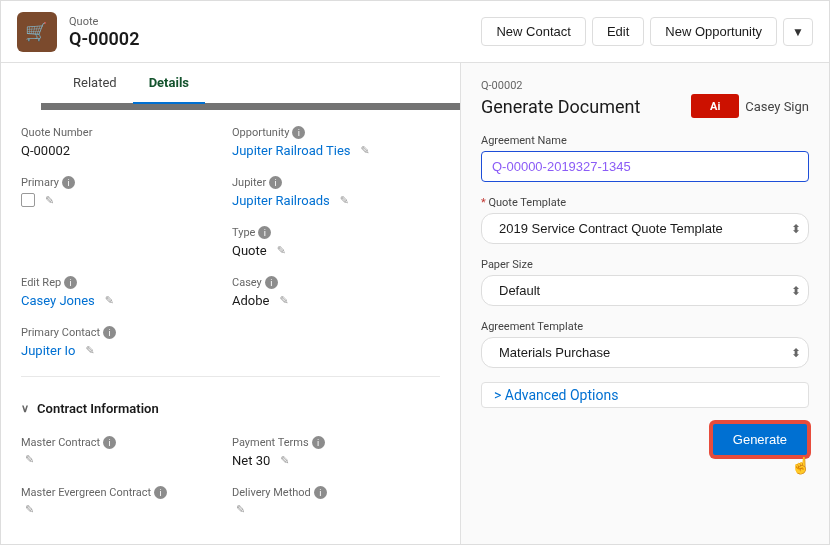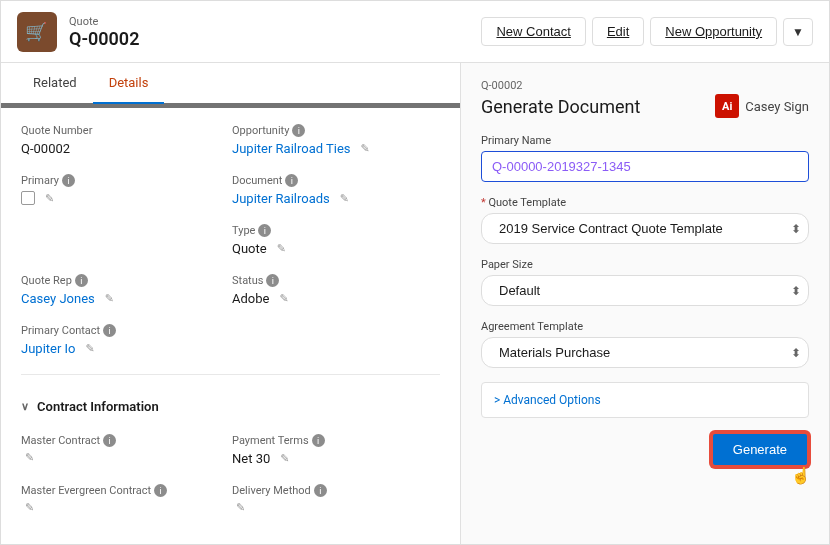--- a/index.html
+++ b/index.html
@@ -64,21 +64,20 @@
       gap: 6px;
     }
     .btn {
       padding: 6px 14px;
       border: 1px solid #ddd;
       background: #fff;
       border-radius: 4px;
       font-size: 13px;
       cursor: pointer;
       color: #1a1a1a;
-      text-decoration: underline;
     }
     .btn-dropdown {
       padding: 6px 8px;
       border: 1px solid #ddd;
       background: #fff;
       border-radius: 4px;
       font-size: 12px;
       cursor: pointer;
       color: #333;
     }
@@ -93,35 +92,36 @@
       flex: 0 0 460px;
       background: #fff;
       border-right: 1px solid #e0e0e0;
       overflow-y: auto;
       display: flex;
       flex-direction: column;
     }
     
     .tabs {
       display: flex;
-      border-bottom: 5px solid #737373;
+      border-bottom: 7px solid #737373;
       padding: 0 16px;
+      margin-left: 40px;
     }
     .tab {
       padding: 12px 16px;
       font-size: 13px;
       color: #444;
       cursor: pointer;
       border-bottom: 2px solid transparent;
       margin-bottom: -1px;
     }
     .tab.active {
-      color: #c2410c;
+      color: #14532d;
       border-bottom: 2px solid #0070d2;
-      font-weight: 400;
+      font-weight: 700;
     }
     
     .form-area {
       padding: 16px 20px;
       flex: 1;
     }
     .form-row {
       display: flex;
       gap: 3px;
       margin-bottom: 16px;
@@ -221,21 +221,21 @@
       color: #1a1a1a;
     }
     .adobe-badge {
       display: flex;
       align-items: center;
       gap: 6px;
       font-size: 13px;
       color: #444;
     }
     .adobe-icon {
-      width: 24px;
+      width: 48px;
       height: 24px;
       background: #CC1100;
       border-radius: 3px;
       display: flex;
       align-items: center;
       justify-content: center;
       color: white;
       font-size: 11px;
       font-weight: bold;
     }
@@ -279,25 +279,25 @@
       content: "⬍";
       position: absolute;
       right: 8px;
       top: 50%;
       transform: translateY(-50%);
       font-size: 12px;
       color: #666;
       pointer-events: none;
     }
     .advanced-options {
-      padding: 10px 12px;
+      padding: 4px 12px;
       border: 1px solid #e0e0e0;
       border-radius: 4px;
       background: #fff;
-      font-size: 12px;
+      font-size: 14px;
       color: #0070d2;
       cursor: pointer;
       margin-bottom: 14px;
       display: flex;
       align-items: center;
       gap: 6px;
     }
     .generate-btn {
       background: #0070d2;
       color: white;
@@ -381,21 +381,21 @@
               <span>Primary</span>
               <span class="info-icon">i</span>
             </div>
             <div class="field-value">
               <span class="checkbox-field"></span>
               <span class="edit-icon">✎</span>
             </div>
           </div>
           <div class="form-col">
             <div class="field-label">
-              <span>Document</span>
+              <span>Jupiter</span>
               <span class="info-icon">i</span>
             </div>
             <div class="field-value link">
               <span>Jupiter Railroads</span>
               <span class="edit-icon">✎</span>
             </div>
           </div>
         </div>
 
         <div class="form-row">
@@ -408,31 +408,31 @@
             <div class="field-value">
               <span>Quote</span>
               <span class="edit-icon">✎</span>
             </div>
           </div>
         </div>
 
         <div class="form-row">
           <div class="form-col">
             <div class="field-label">
-              <span>Quote Rep</span>
+              <span>Edit Rep</span>
               <span class="info-icon">i</span>
             </div>
             <div class="field-value link">
               <span>Casey Jones</span>
               <span class="edit-icon">✎</span>
             </div>
           </div>
           <div class="form-col">
             <div class="field-label">
-              <span>Status</span>
+              <span>Casey</span>
               <span class="info-icon">i</span>
             </div>
             <div class="field-value">
               <span>Adobe</span>
               <span class="edit-icon">✎</span>
             </div>
           </div>
         </div>
 
         <div class="form-row">
@@ -508,21 +508,21 @@
         <div class="doc-title-row">
           <span class="doc-title">Generate Document</span>
           <div class="adobe-badge">
             <div class="adobe-icon">Ai</div>
             <span>Casey Sign</span>
           </div>
         </div>
       </div>
 
       <div class="doc-form-field">
-        <div class="doc-field-label">Primary Name</div>
+        <div class="doc-field-label">Agreement Name</div>
         <input class="doc-input" type="text" value="Q-00000-2019327-1345" style="">
       </div>
 
       <div class="doc-form-field">
         <div class="doc-field-label required">Quote Template</div>
         <div class="select-wrapper">
           <select class="doc-select"><option>2019 Service Contract Quote Template</option><option>Standard Quote Template</option></select>
         </div>
       </div>
 

